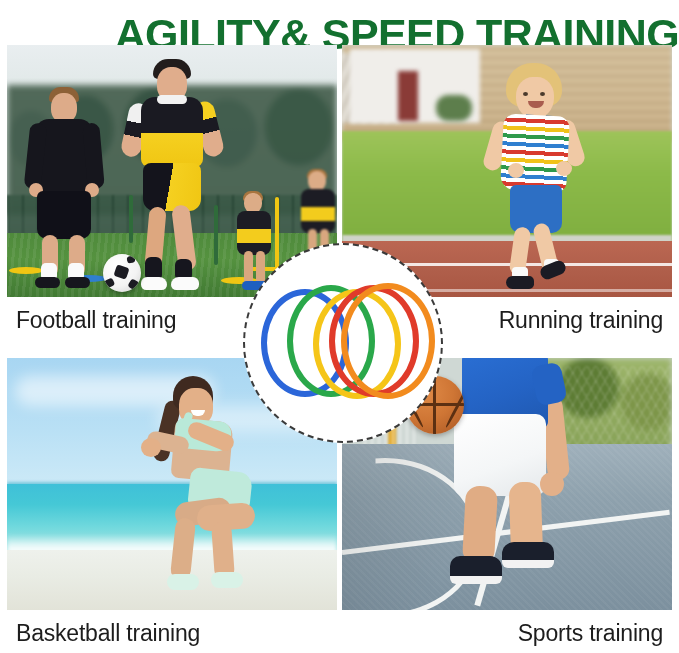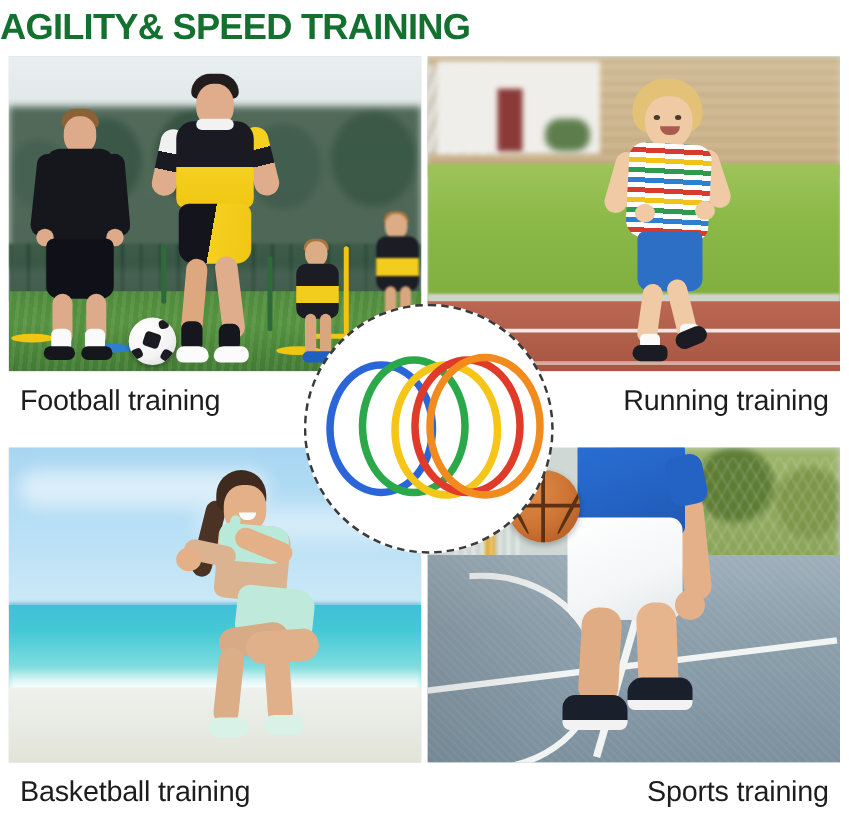--- a/index.html
+++ b/index.html
@@ -20,28 +20,28 @@
     width: 679px;
     height: 653px;
     background: #ffffff;
     overflow: hidden;
   }
 
   
   .title {
     position: absolute;
     left: 0;
-    top: 2px;
+    top: 14px;
     width: 679px;
     height: 40px;
     line-height: 40px;
-    text-align: left;
+    text-align: right;
     font-family: "Liberation Sans", sans-serif;
     font-weight: 700;
-    font-size: 29px;
+    font-size: 43px;
     letter-spacing: -0.6px;
     color: #13702f;
     white-space: nowrap;
   }
 
   
   .grid {
     position: absolute;
     left: 7px;
     top: 45px;

